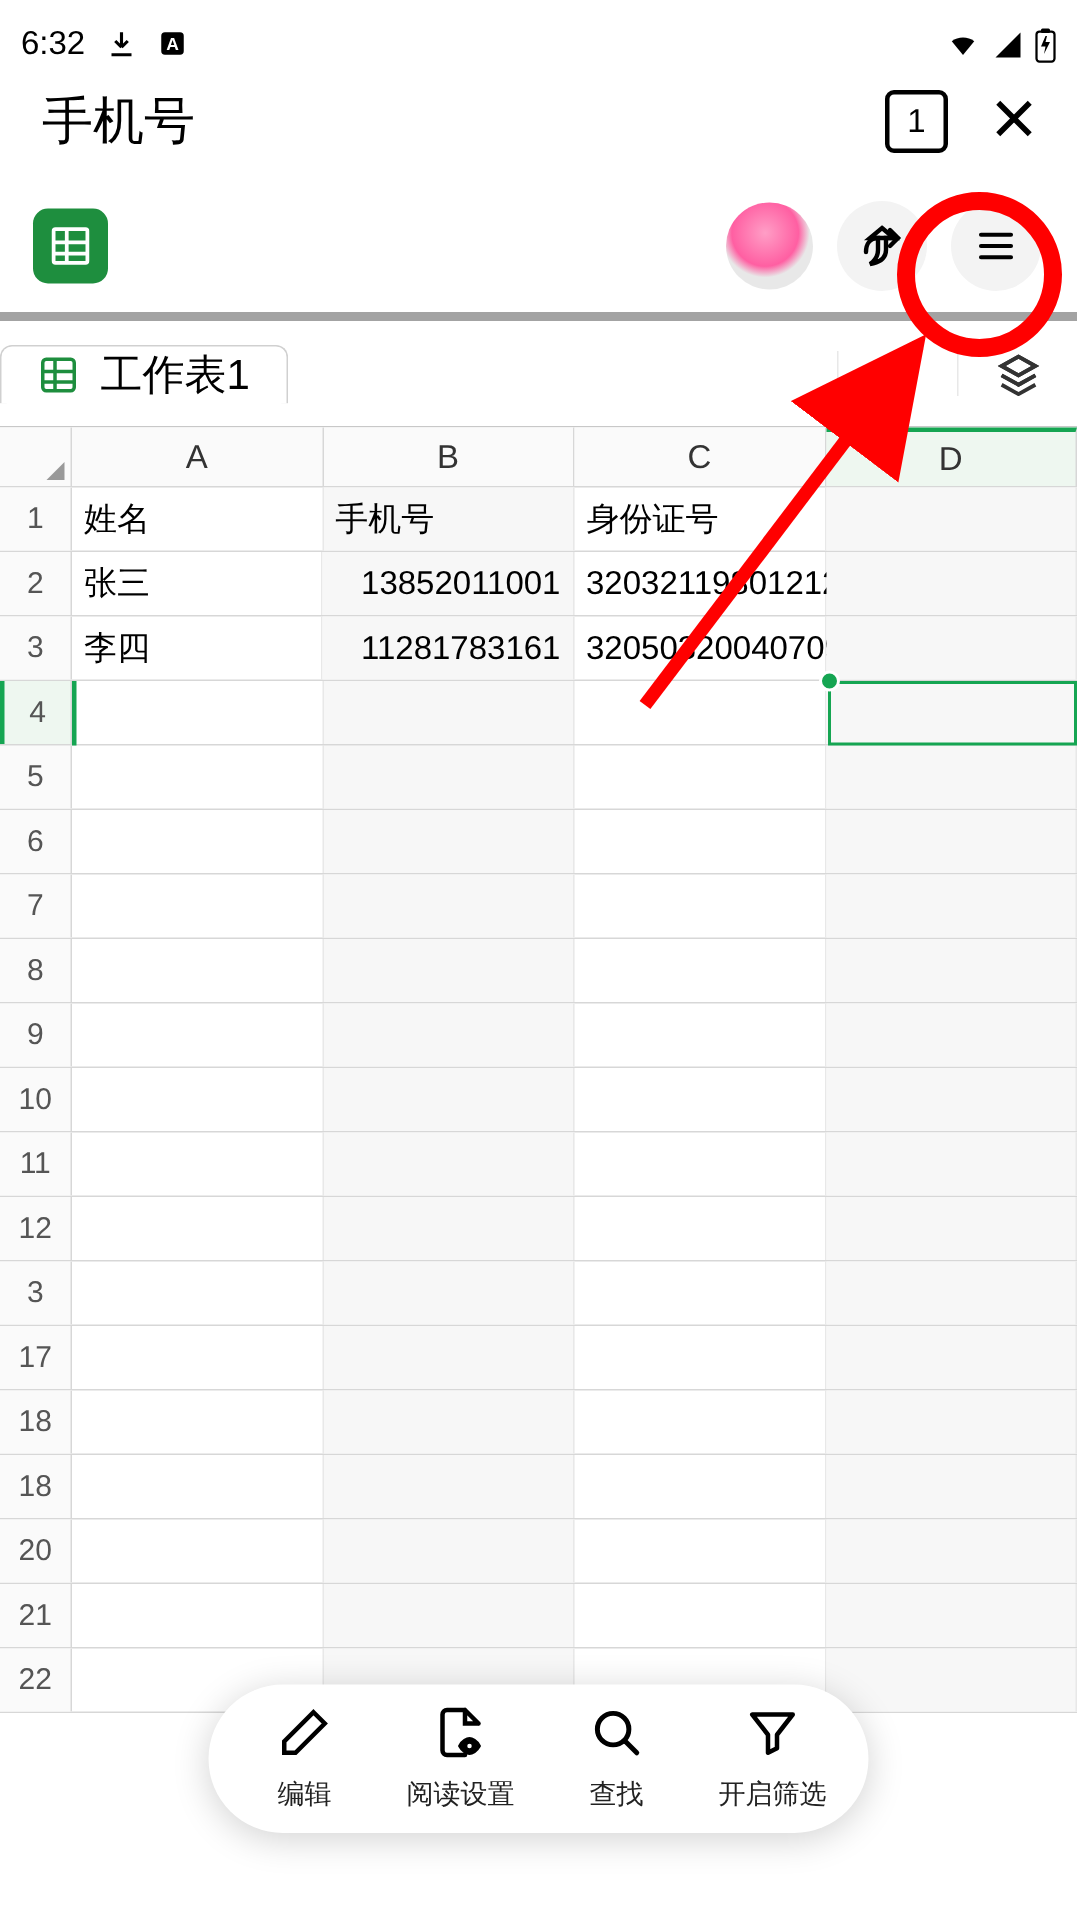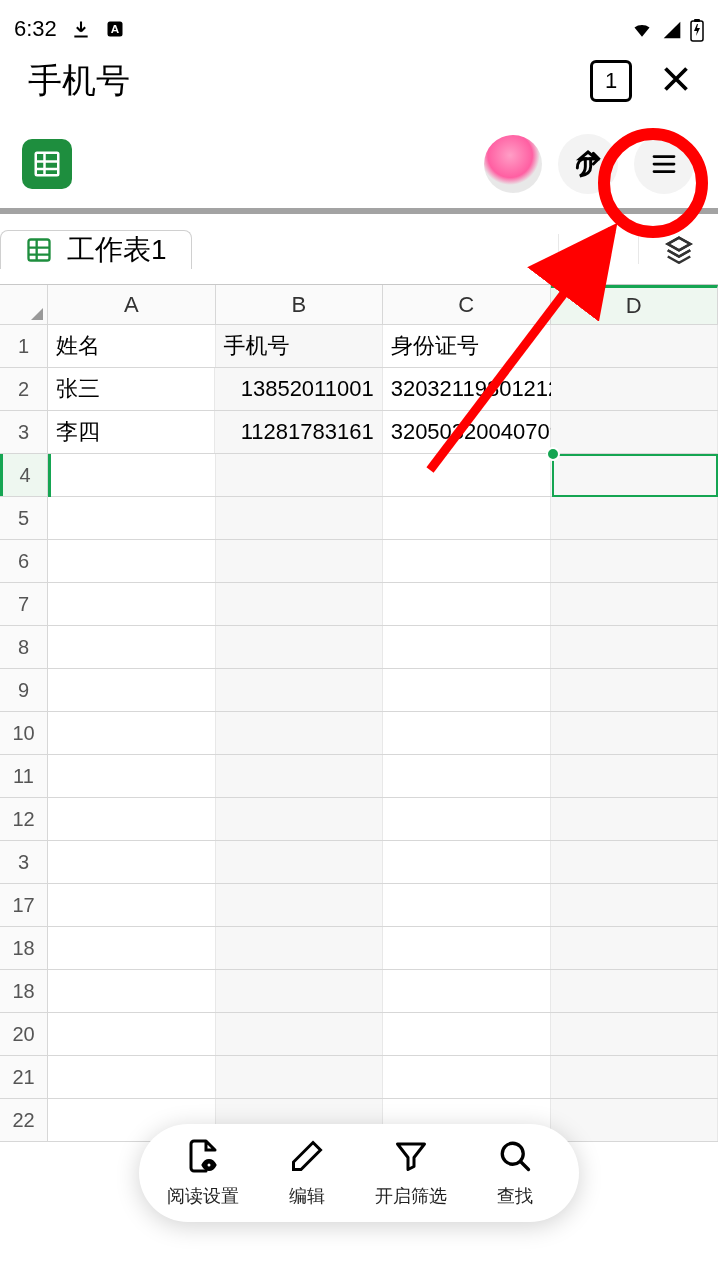--- a/index.html
+++ b/index.html
@@ -458,45 +458,45 @@
       <path d="M0,0 L10,5 L0,10 z" fill="#ff0000"></path>
     </marker>
   </defs>
   <line x1="430" y1="470" x2="612" y2="230" stroke="#ff0000" stroke-width="9" marker-end="url(#ah)"></line>
 </svg>
 
 <div class="float-toolbar">
   <div class="float-item">
     <span>
       <svg width="36" height="36" viewBox="0 0 24 24" fill="none" stroke="#000" stroke-width="2" stroke-linecap="round">
+          <path d="M16 3l5 5L8 21H3v-5L16 3z"></path>
+        </svg>
+    </span>
+    <span class="lbl">编辑</span>
+  </div>
+  <div class="float-item">
+    <span>
+      <svg width="36" height="36" viewBox="0 0 24 24" fill="none" stroke="#000" stroke-width="2" stroke-linecap="round">
           <path d="M14 2H6a2 2 0 00-2 2v16a2 2 0 002 2h8M14 2l6 6M14 2v6h6"></path>
           <circle cx="16" cy="18" r="2"></circle>
           <path d="M12 18c1-2 3-3 4-3s3 1 4 3c-1 2-3 3-4 3s-3-1-4-3z"></path>
         </svg>
     </span>
     <span class="lbl">阅读设置</span>
-  </div>
-  <div class="float-item">
-    <span>
-      <svg width="36" height="36" viewBox="0 0 24 24" fill="none" stroke="#000" stroke-width="2" stroke-linecap="round">
-          <path d="M16 3l5 5L8 21H3v-5L16 3z"></path>
-        </svg>
-    </span>
-    <span class="lbl">编辑</span>
-  </div>
-  <div class="float-item">
-    <span>
-      <svg width="36" height="36" viewBox="0 0 24 24" fill="none" stroke="#000" stroke-width="2" stroke-linejoin="round">
-          <path d="M3 4h18l-7 9v6l-4 2v-8L3 4z"></path>
-        </svg>
-    </span>
-    <span class="lbl">开启筛选</span>
   </div>
   <div class="float-item">
     <span>
       <svg width="36" height="36" viewBox="0 0 24 24" fill="none" stroke="#000" stroke-width="2.2" stroke-linecap="round">
           <circle cx="10.5" cy="10.5" r="7"></circle>
           <path d="M21 21l-5-5"></path>
         </svg>
     </span>
     <span class="lbl">查找</span>
   </div>
+  <div class="float-item">
+    <span>
+      <svg width="36" height="36" viewBox="0 0 24 24" fill="none" stroke="#000" stroke-width="2" stroke-linejoin="round">
+          <path d="M3 4h18l-7 9v6l-4 2v-8L3 4z"></path>
+        </svg>
+    </span>
+    <span class="lbl">开启筛选</span>
+  </div>
 </div>
 
 </body></html>

